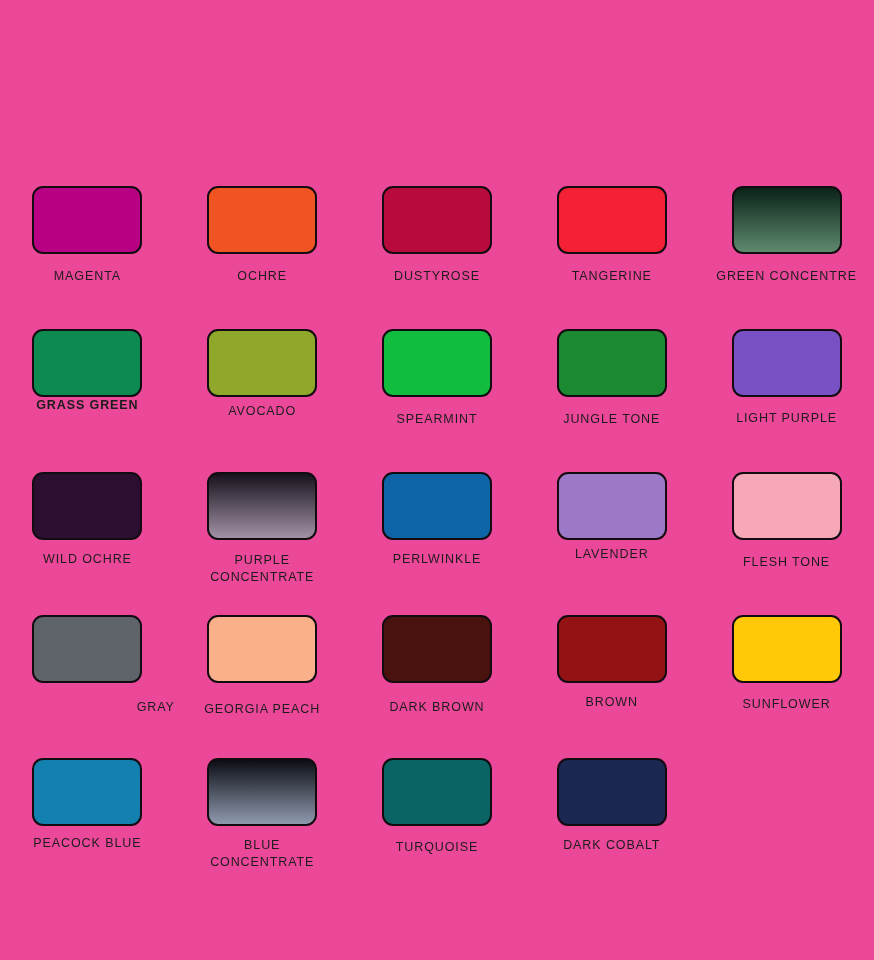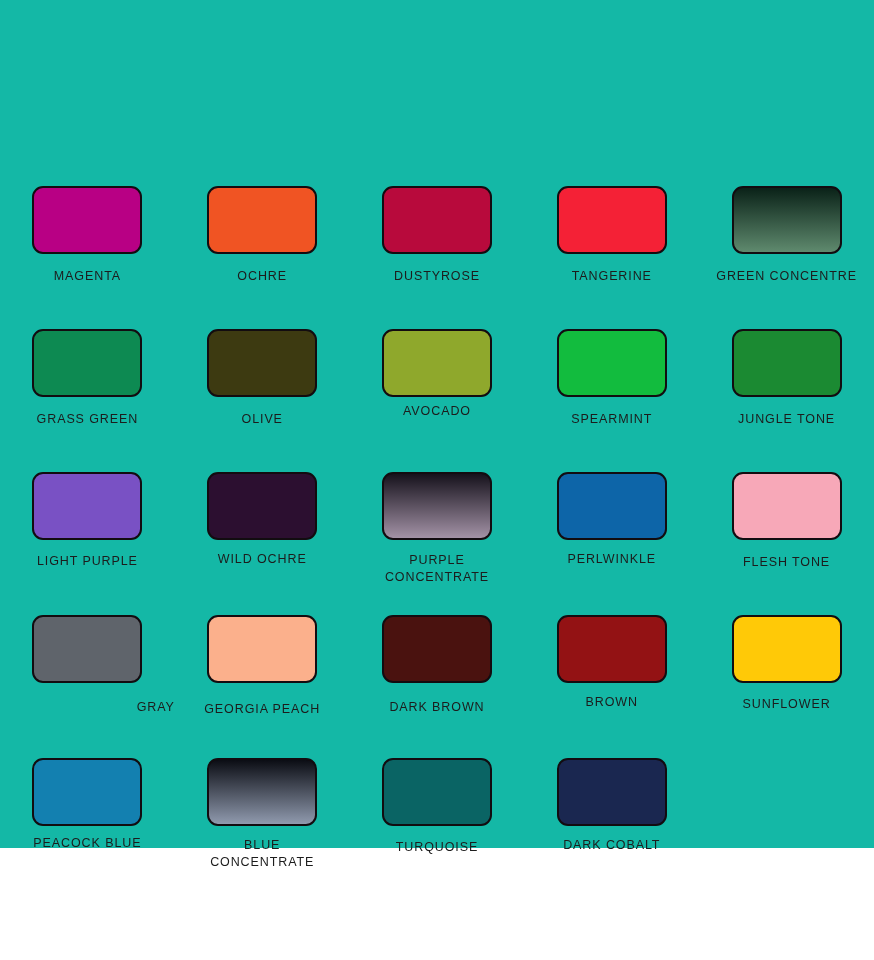--- a/index.html
+++ b/index.html
@@ -12,22 +12,22 @@
     width: 874px;
     height: 960px;
     font-family: "Liberation Sans", sans-serif;
     -webkit-font-smoothing: antialiased;
     overflow: hidden;
   }
 
   #chart-root {
     position: relative;
     width: 874px;
-    height: 848px;
-    background: #14b8a6;
+    height: 960px;
+    background: #ec4899;
   }
 
   
   #swatch-grid {
     position: absolute;
     left: 0;
     top: 186px;
     width: 874px;
     display: grid;
     grid-template-columns: repeat(5, 1fr);
@@ -100,28 +100,22 @@
         </div>
       </div>
       <div class="swatch-cell">
         <div class="swatch-chip" style="background: linear-gradient(rgb(10, 34, 24) 0%, rgb(95, 138, 110) 100%);"></div>
         <div class="lbl-wrap" style="margin-top: 14px;">
           <div class="swatch-label">GREEN  CONCENTRE</div>
         </div>
       </div>
       <div class="swatch-cell">
         <div class="swatch-chip" style="background: rgb(13, 138, 82);"></div>
-        <div class="lbl-wrap" style="margin-top: 14px;">
+        <div class="lbl-wrap" style=" font-weight: bold;">
           <div class="swatch-label">GRASS GREEN</div>
-        </div>
-      </div>
-      <div class="swatch-cell">
-        <div class="swatch-chip" style="background: rgb(61, 58, 17);"></div>
-        <div class="lbl-wrap" style="margin-top: 14px;">
-          <div class="swatch-label">OLIVE</div>
         </div>
       </div>
       <div class="swatch-cell">
         <div class="swatch-chip" style="background: rgb(143, 168, 44);"></div>
         <div class="lbl-wrap" style="margin-top: 6px;">
           <div class="swatch-label">AVOCADO</div>
         </div>
       </div>
       <div class="swatch-cell">
         <div class="swatch-chip" style="background: rgb(18, 188, 62);"></div>
@@ -154,20 +148,26 @@
 CONCENTRATE</div>
         </div>
       </div>
       <div class="swatch-cell">
         <div class="swatch-chip" style="background: rgb(13, 101, 168);"></div>
         <div class="lbl-wrap" style="margin-top: 11px;">
           <div class="swatch-label">PERLWINKLE</div>
         </div>
       </div>
       <div class="swatch-cell">
+        <div class="swatch-chip" style="background: rgb(158, 121, 200);"></div>
+        <div class="lbl-wrap" style="margin-top: 6px;">
+          <div class="swatch-label">LAVENDER</div>
+        </div>
+      </div>
+      <div class="swatch-cell">
         <div class="swatch-chip" style="background: rgb(247, 168, 184);"></div>
         <div class="lbl-wrap" style="margin-top: 14px;">
           <div class="swatch-label">FLESH TONE</div>
         </div>
       </div>
       <div class="swatch-cell">
         <div class="swatch-chip" style="background: rgb(95, 100, 107);"></div>
         <div class="lbl-wrap" style="margin-top: 16px; justify-content: flex-end;">
           <div class="swatch-label">GRAY</div>
         </div>

